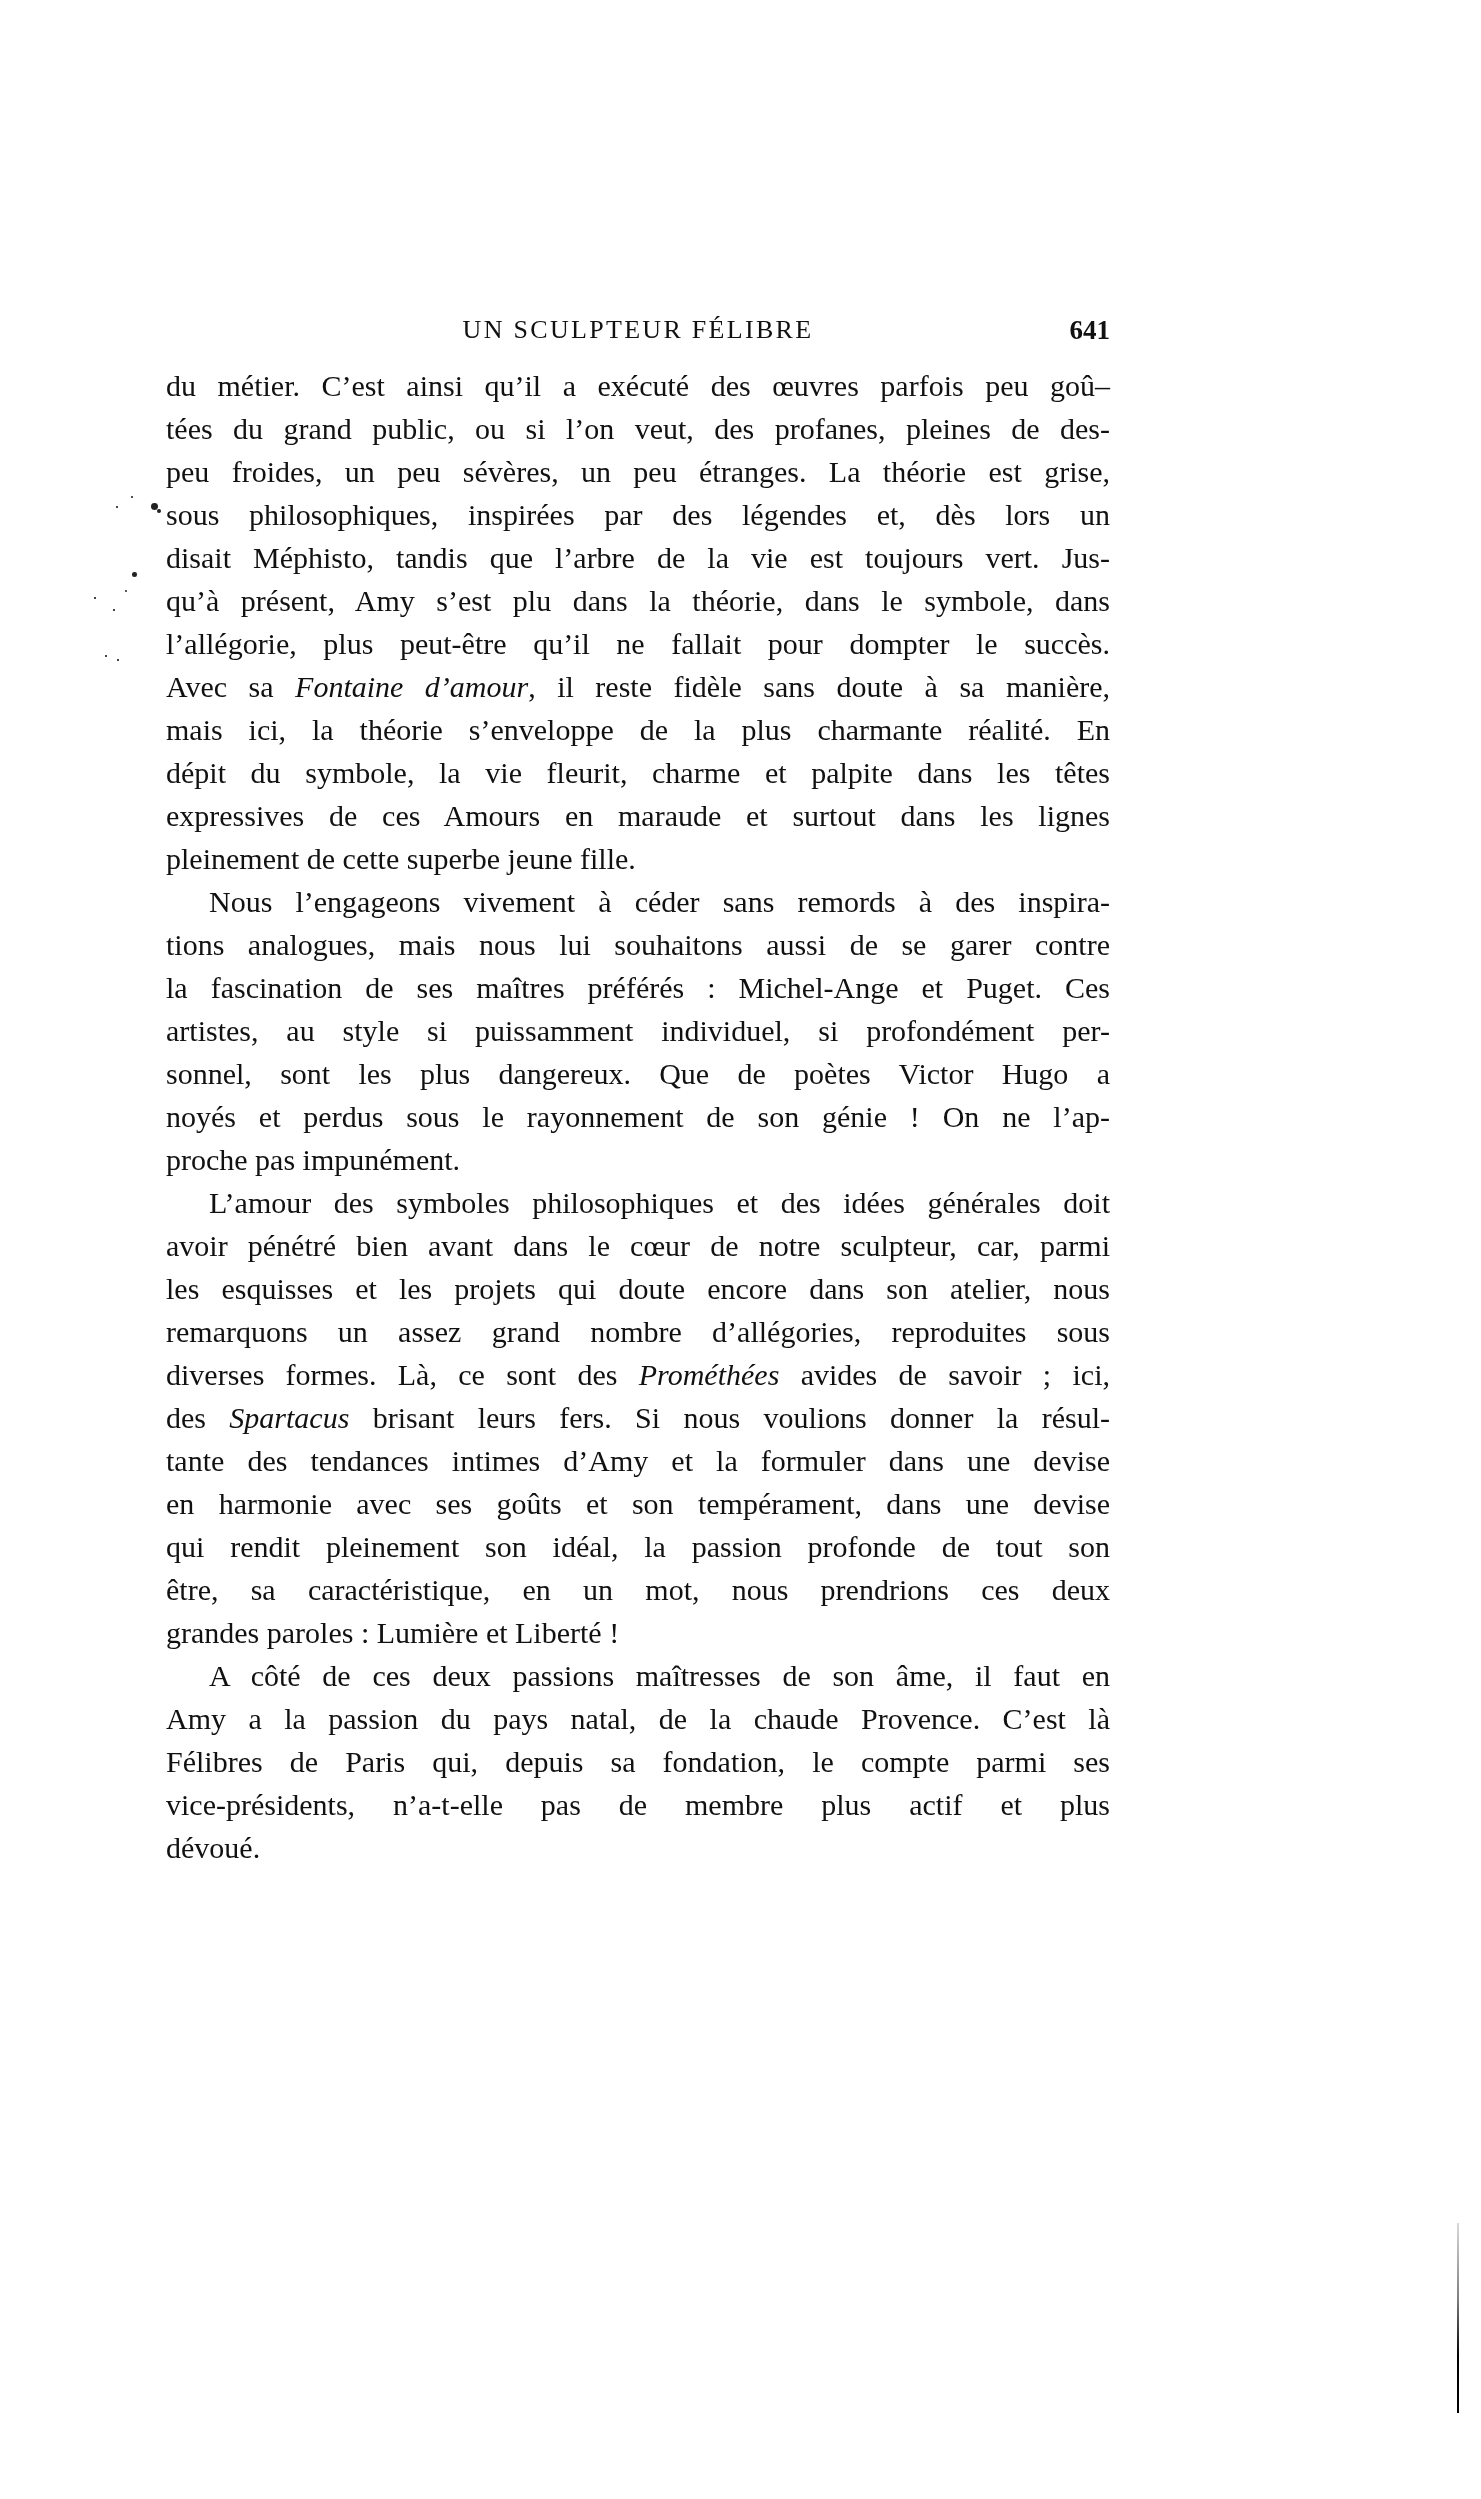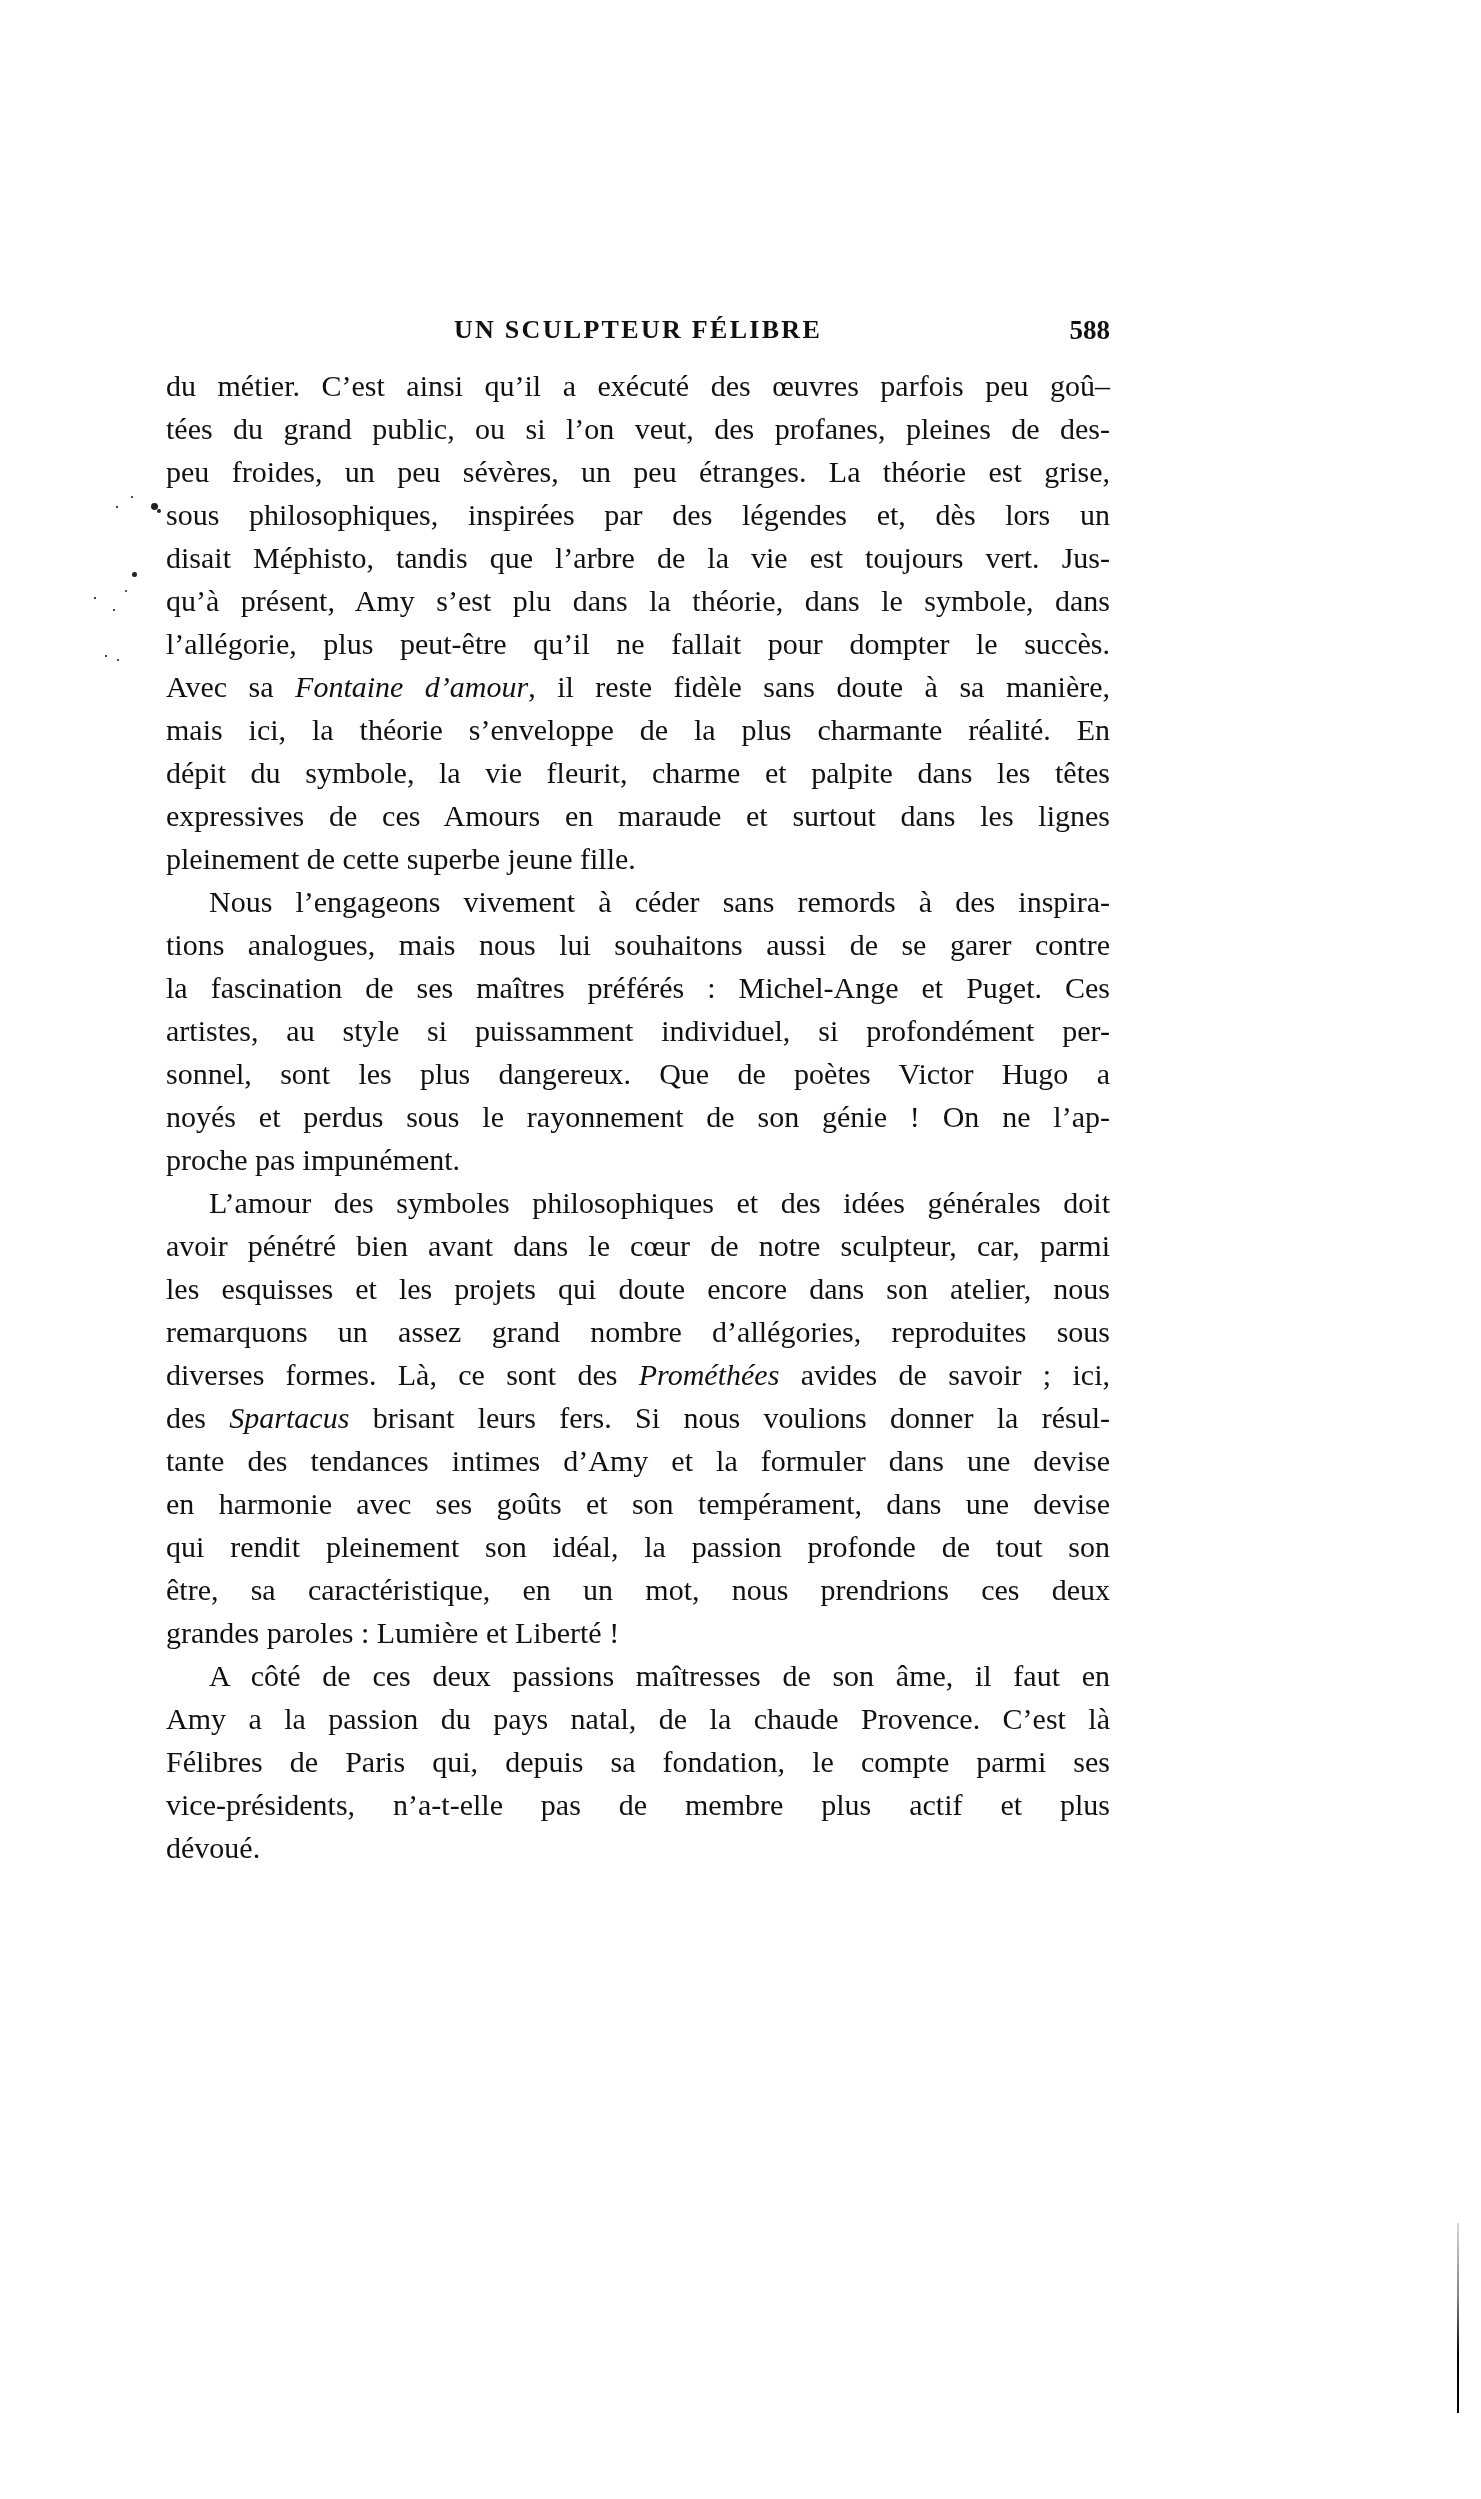--- a/index.html
+++ b/index.html
@@ -30,21 +30,20 @@
       height: 38px;
       font-size: 26px;
       letter-spacing: 2.3px;
     }
     .running-title {
       position: absolute;
       left: 0;
       width: 944px;
       text-align: center;
       top: 0;
-      font-weight: bold;
     }
     .page-number {
       position: absolute;
       right: 0;
       top: 0;
       font-size: 27px;
       letter-spacing: 0;
       font-weight: bold;
     }
     .body-text {
@@ -86,21 +85,21 @@
       background: linear-gradient(to bottom, rgba(0,0,0,0.15) 0%, rgba(0,0,0,0.5) 40%, #000 70%, #000 100%);
     }
   </style>
 </head>
 <body>
 
 <div class="page">
 
   <div class="running-head">
     <span class="running-title">UN SCULPTEUR FÉLIBRE</span>
-    <span class="page-number">588</span>
+    <span class="page-number">641</span>
   </div>
 
   <div class="body-text" id="body-text">
       <div>
         <span class="line"><span>du métier. C’est ainsi qu’il a exécuté des œuvres parfois peu goû–</span></span>
         <span class="line"><span>tées du grand public, ou si l’on veut, des profanes, pleines de des-</span></span>
         <span class="line"><span>peu froides, un peu sévères, un peu étranges. La théorie est grise,</span></span>
         <span class="line"><span>sous philosophiques, inspirées par des légendes et, dès lors un</span></span>
         <span class="line"><span>disait Méphisto, tandis que l’arbre de la vie est toujours vert. Jus-</span></span>
         <span class="line"><span>qu’à présent, Amy s’est plu dans la théorie, dans le symbole, dans</span></span>

